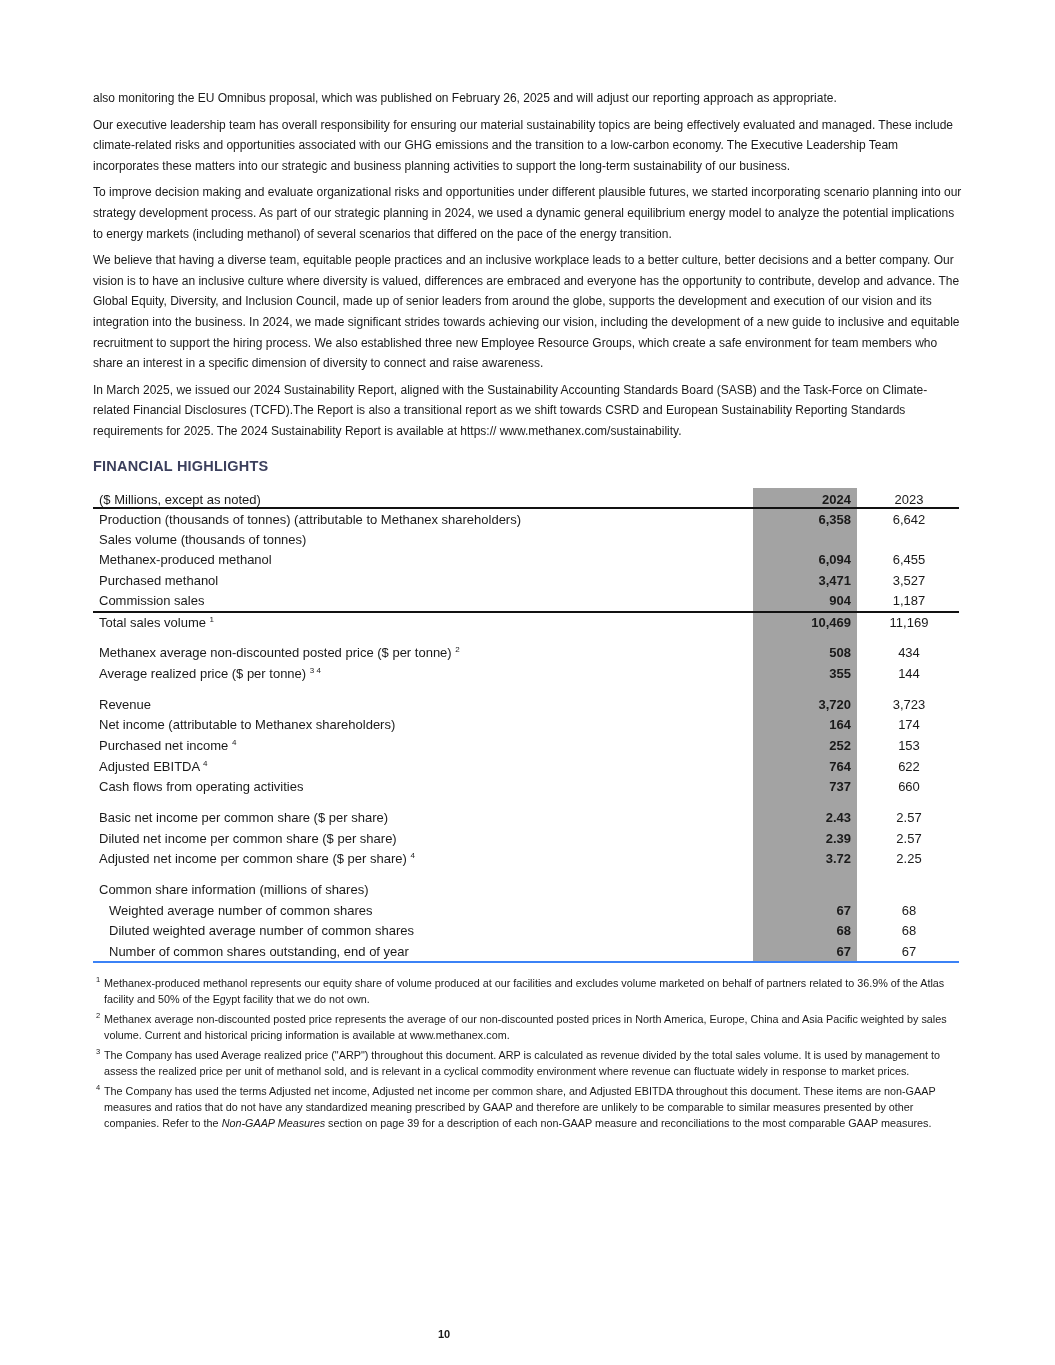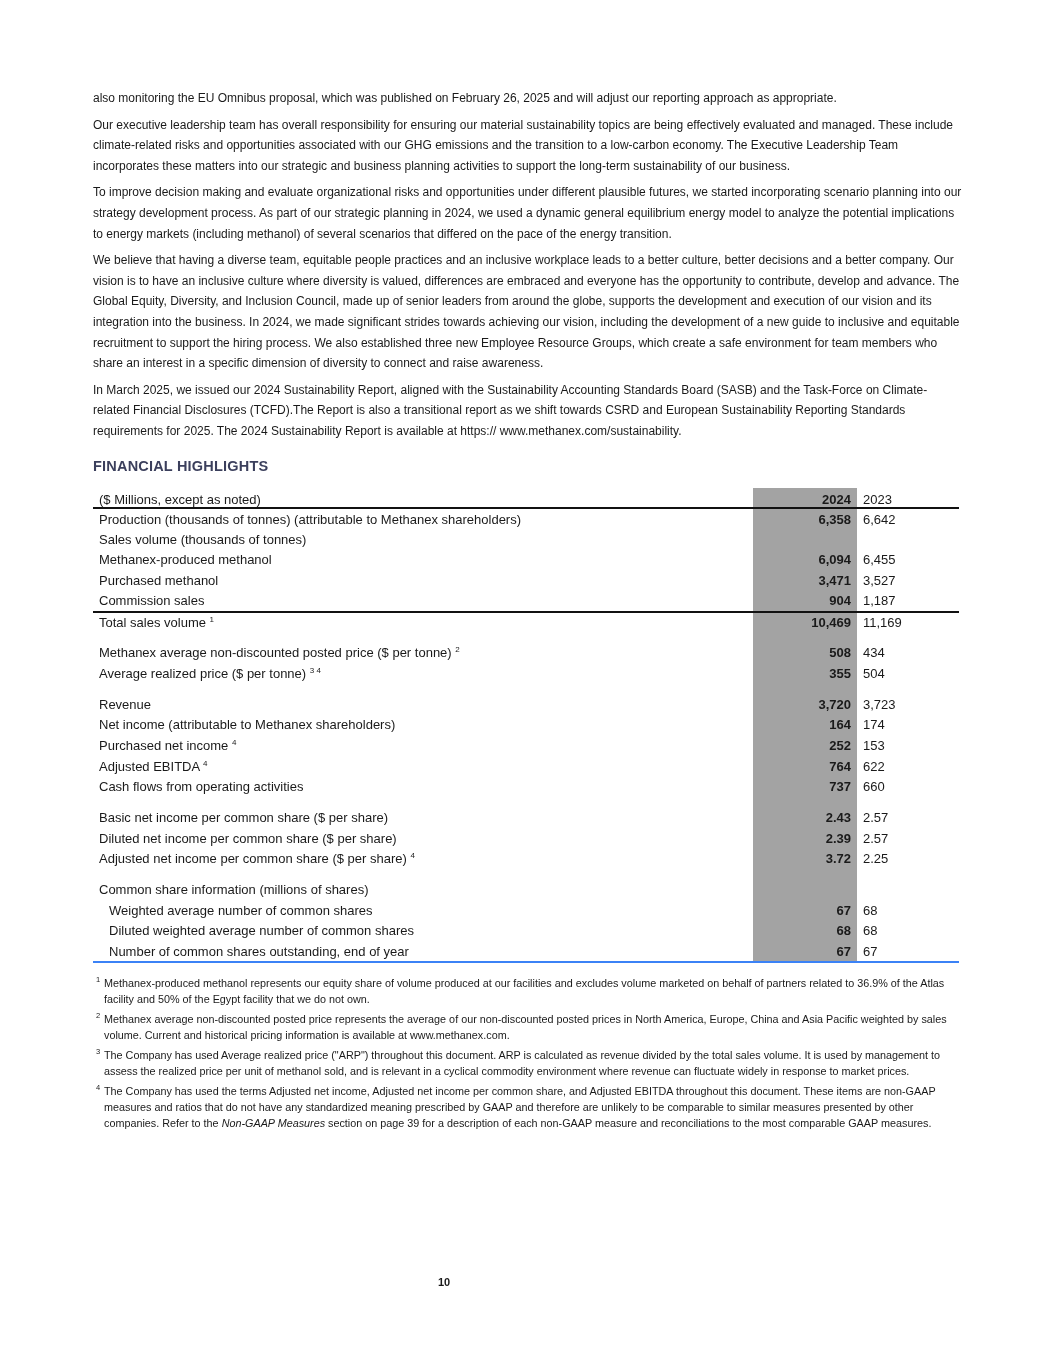--- a/index.html
+++ b/index.html
@@ -14,32 +14,32 @@
   }
   .heading {
     margin-top: 16px; font-size: 14.5px; font-weight: bold;
     color: #3b3f5c; letter-spacing: 0.2px; margin-bottom: 14px;
   }
   table.fin {
     width: 866px; border-collapse: collapse; font-size: 13px;
   }
   table.fin td { height: 20.7px; padding: 0 0 0 6px; vertical-align: middle; }
   table.fin td.v24 { width: 104px; text-align: right; font-weight: bold; background: #a3a3a3; padding-right: 6px; }
-  table.fin td.v23 { width: 102px; text-align: left; padding-right: 4px; }
+  table.fin td.v23 { width: 102px; text-align: center; padding-right: 4px; }
   table.fin tr.hdr td { border-bottom: 2px solid #111; padding-top: 4px; }
   table.fin tr.sep td { border-top: 2px solid #111; }
   table.fin tr.last td { border-bottom: 2px solid #3b82f6; margin-top: 34px; }
   table.fin tr.gap td { height: 10px; }
   table.fin td.indent { padding-left: 16px; }
   sup { font-size: 8px; vertical-align: super; line-height: 0; }
   .footnotes { margin-top: 12px; font-size: 10.8px; line-height: 16px; }
   .fn { position: relative; padding-left: 11px; margin-bottom: 4px; }
   .fn .num { position: absolute; left: 3px; top: -3px; font-size: 7.5px; }
   .page-num {
-    position: absolute; top: 1276px; left: 0; width: 888px; text-align: center;
+    position: absolute; top: 1328px; left: 0; width: 888px; text-align: center;
     font-size: 11px; font-weight: bold;
   }
   i { font-style: italic; }
 </style>
 </head>
 <body>
 
 <div class="page">
   <p class="para">also monitoring the EU Omnibus proposal, which was published on February 26, 2025 and will adjust our reporting approach as appropriate.</p>
   <p class="para">Our executive leadership team has overall responsibility for ensuring our material sustainability topics are being effectively evaluated and managed. These include climate-related risks and opportunities associated with our GHG emissions and the transition to a low-carbon economy. The Executive Leadership Team incorporates these matters into our strategic and business planning activities to support the long-term sustainability of our business.</p>
@@ -92,21 +92,21 @@
           <td class="v23"></td>
         </tr>
     <tr>
       <td><span>Methanex average non-discounted posted price ($ per tonne)</span> <sup>2</sup></td>
       <td class="v24">508</td>
       <td class="v23">434</td>
     </tr>
     <tr>
       <td><span>Average realized price ($ per tonne)</span> <sup>3 4</sup></td>
       <td class="v24">355</td>
-      <td class="v23">504</td>
+      <td class="v23">144</td>
     </tr>
     <tr class="gap">
           <td></td>
           <td class="v24"></td>
           <td class="v23"></td>
         </tr>
     <tr>
       <td>Revenue</td>
       <td class="v24">3,720</td>
       <td class="v23">3,723</td>

